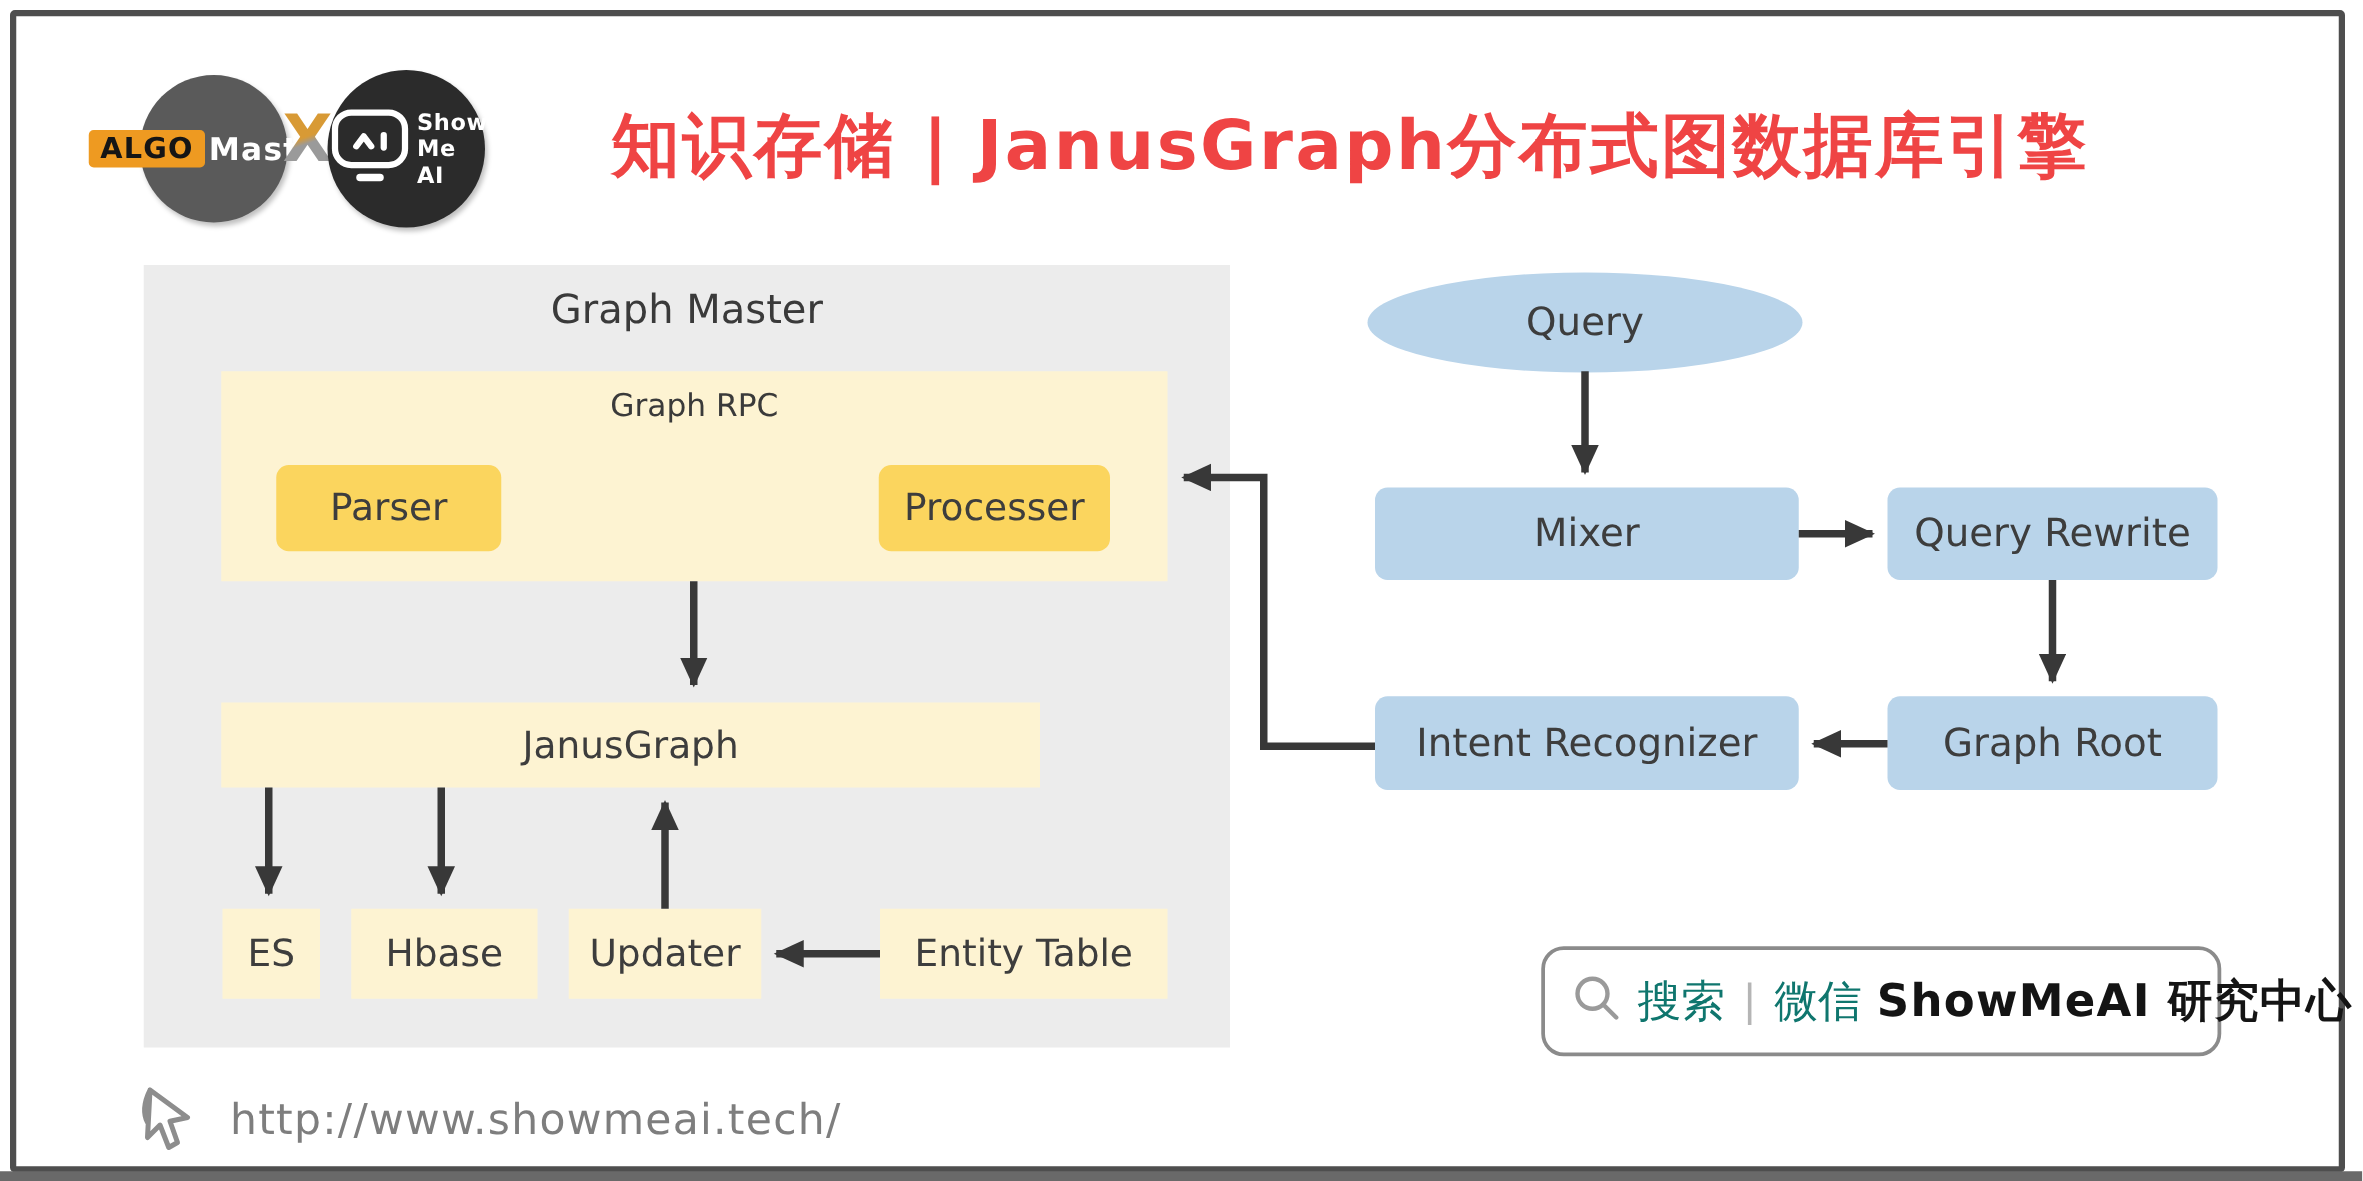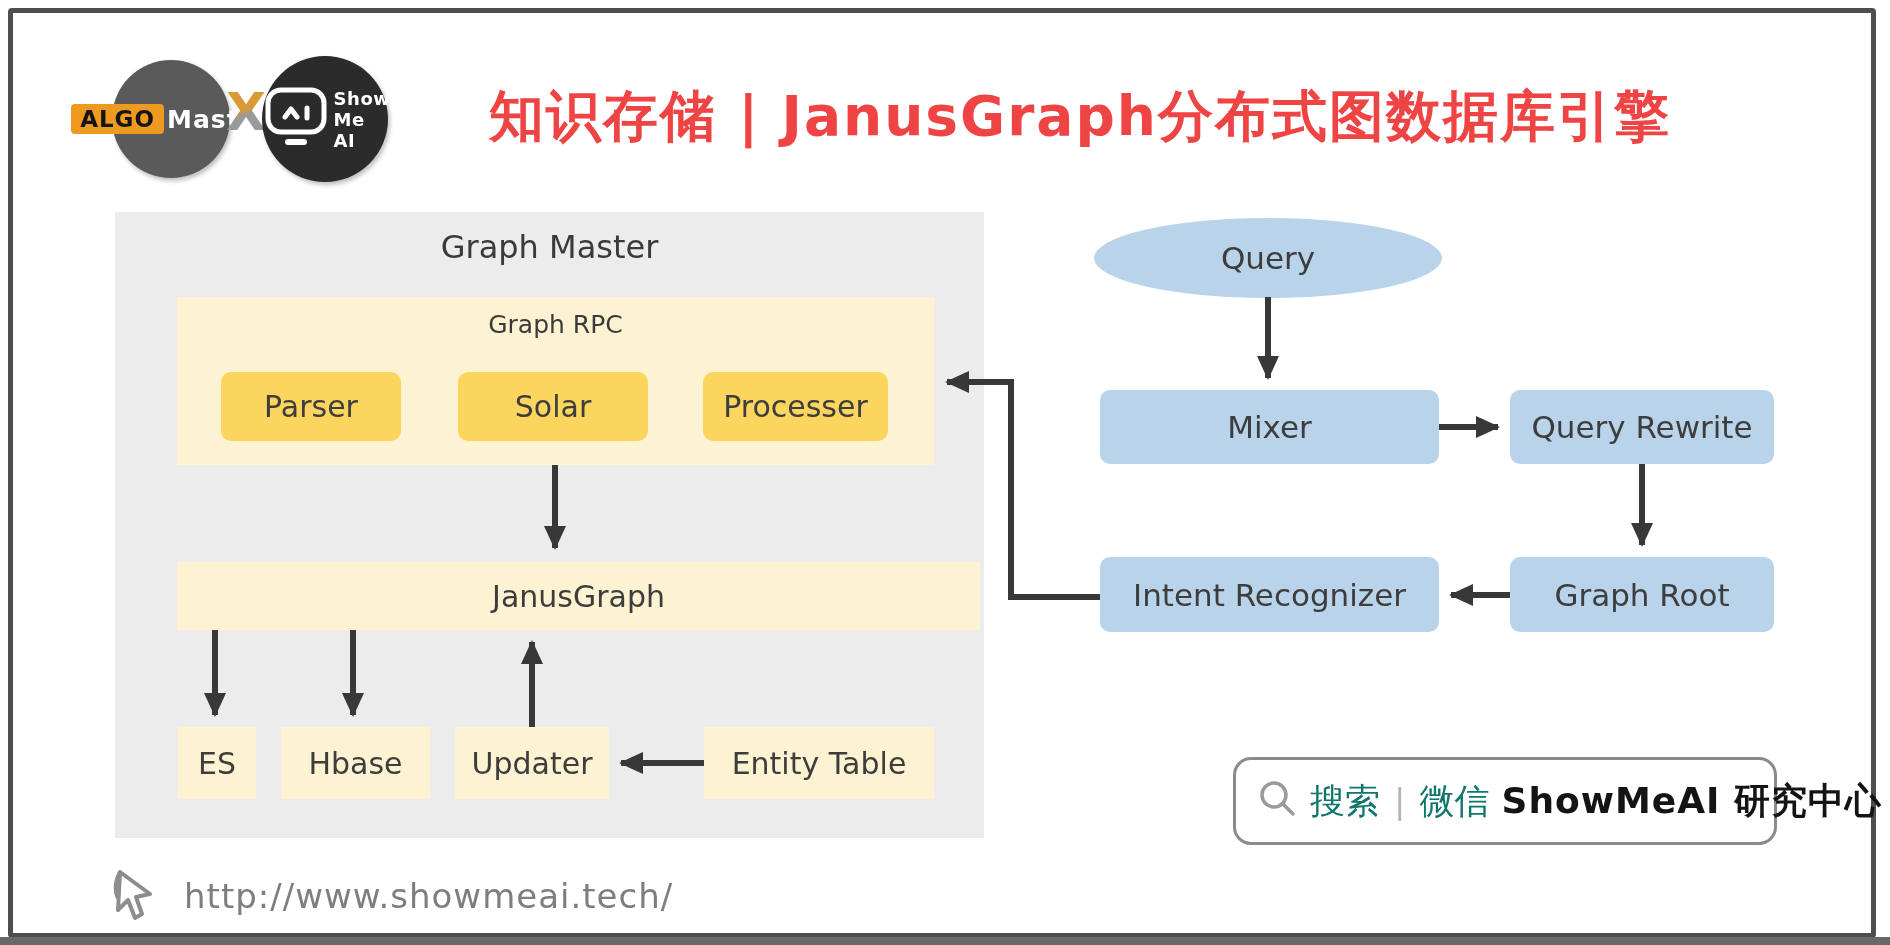--- a/index.html
+++ b/index.html
@@ -41,21 +41,21 @@
   .blue{background:#b9d4ea; border-radius:10px; font-size:31px;}
   .ellipse{border-radius:50% !important;}
   
   .graph-service-panel{left:115px; top:212px; width:869px; height:626px;}
   .graph-service-label{left:115px; top:228px; width:869px;}
   .graph-rpc-box{left:177px; top:297px; width:757px; height:168px;}
   .graph-rpc-label{left:177px; top:310px; width:757px; font-size:25px;}
   .parser-box{left:221px; top:372px; width:180px; height:69px;}
   .solar-box{left:458px; top:372px; width:190px; height:69px;}
   .processer-box{left:703px; top:372px; width:185px; height:69px;}
-  .janusgraph-box{left:177px; top:562px; width:803px; height:68px;}
+  .janusgraph-box{left:177px; top:562px; width:655px; height:68px;}
   .es-box{left:178px; top:727px; width:78px; height:72px;}
   .hbase-box{left:281px; top:727px; width:149px; height:72px;}
   .updater-box{left:455px; top:727px; width:154px; height:72px;}
   .entity-table-box{left:704px; top:727px; width:230px; height:72px;}
   
   .query-ellipse{left:1094px; top:218px; width:348px; height:80px;}
   .mixer-box{left:1100px; top:390px; width:339px; height:74px;}
   .query-rewrite-box{left:1510px; top:390px; width:264px; height:74px;}
   .intent-box{left:1100px; top:557px; width:339px; height:75px;}
   .graph-root-box{left:1510px; top:557px; width:264px; height:75px;}
@@ -99,21 +99,20 @@
   </div>
 
   <div class="page-title">知识存储 | JanusGraph分布式图数据库引擎</div>
 
   <div class="panel graph-service-panel"></div>
   <div class="panel-label graph-service-label">Graph Master</div>
 
   <div class="node cream graph-rpc-box"></div>
   <div class="panel-label graph-rpc-label">Graph RPC</div>
   <div class="node yellow parser-box">Parser</div>
-  <div class="node yellow solar-box">Solar</div>
   <div class="node yellow processer-box">Processer</div>
 
   <div class="node cream janusgraph-box">JanusGraph</div>
 
   <div class="node cream es-box">ES</div>
   <div class="node cream hbase-box">Hbase</div>
   <div class="node cream updater-box">Updater</div>
   <div class="node cream entity-table-box">Entity Table</div>
 
   <div class="node blue ellipse query-ellipse">Query</div>

